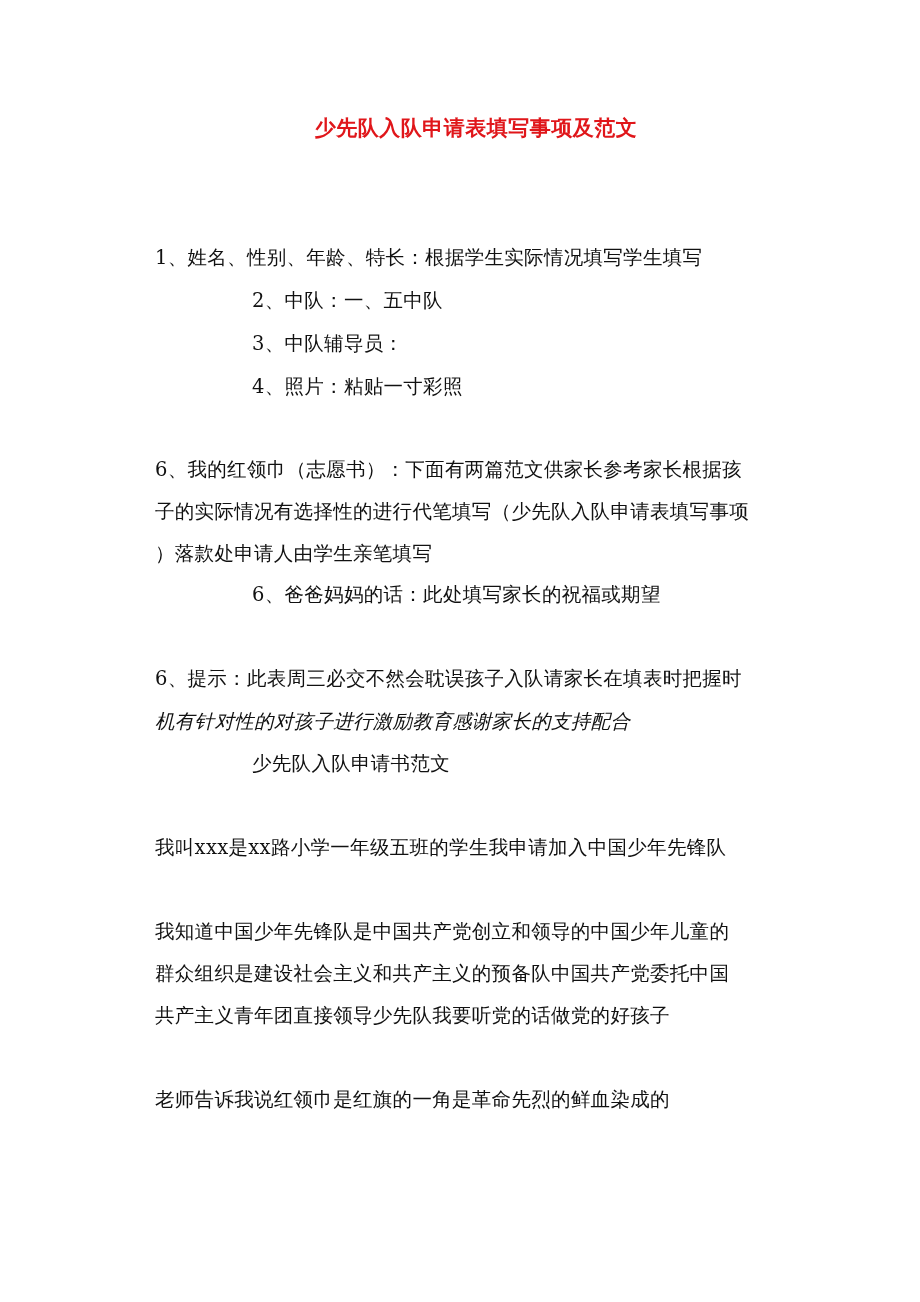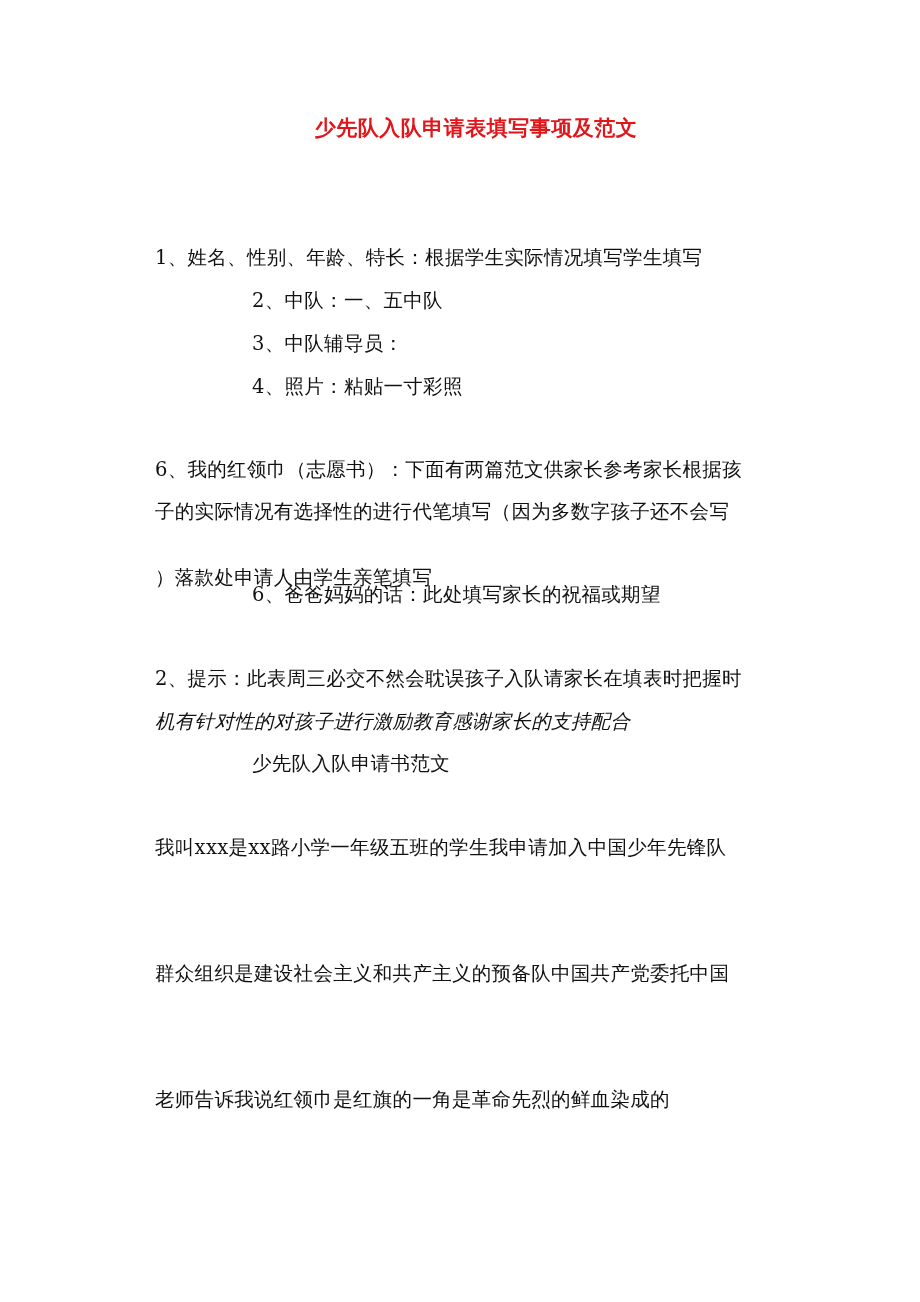--- a/index.html
+++ b/index.html
@@ -51,26 +51,28 @@
 <div class="page">
   <div class="title" style="color:#e0161a;">少先队入队申请表填写事项及范文</div>
 
 
   <div class="line ind0" style="top:246px;">1、姓名、性别、年龄、特长：根据学生实际情况填写学生填写</div>
   <div class="line ind1" style="top:289px;">2、中队：一、五中队</div>
   <div class="line ind1" style="top:332px;">3、中队辅导员：</div>
   <div class="line ind1" style="top:375px;">4、照片：粘贴一寸彩照</div>
 
   <div class="line ind0" style="top:458px;">6、我的红领巾（志愿书）：下面有两篇范文供家长参考家长根据孩</div>
-  <div class="line ind0" style="top:500px;">子的实际情况有选择性的进行代笔填写（因为多数字孩子还不会写</div>
-  <div class="line ind0" style="top:542px;margin-top:24px;">）落款处申请人由学生亲笔填写</div>
+  <div class="line ind0" style="top:500px;">子的实际情况有选择性的进行代笔填写（少先队入队申请表填写事项</div>
+  <div class="line ind0" style="top:542px;">）落款处申请人由学生亲笔填写</div>
   <div class="line ind1" style="top:583px;">6、爸爸妈妈的话：此处填写家长的祝福或期望</div>
 
-  <div class="line ind0" style="top:667px;">2、提示：此表周三必交不然会耽误孩子入队请家长在填表时把握时</div>
+  <div class="line ind0" style="top:667px;">6、提示：此表周三必交不然会耽误孩子入队请家长在填表时把握时</div>
   <div class="line ind0" style="top:710px;font-style:italic;">机有针对性的对孩子进行激励教育感谢家长的支持配合</div>
   <div class="line ind1" style="top:752px;">少先队入队申请书范文</div>
 
   <div class="line ind0" style="top:836px;">我叫xxx是xx路小学一年级五班的学生我申请加入中国少年先锋队</div>
 
+  <div class="line ind0" style="top:920px;">我知道中国少年先锋队是中国共产党创立和领导的中国少年儿童的</div>
   <div class="line ind0" style="top:962px;">群众组织是建设社会主义和共产主义的预备队中国共产党委托中国</div>
+  <div class="line ind0" style="top:1004px;">共产主义青年团直接领导少先队我要听党的话做党的好孩子</div>
 
   <div class="line ind0" style="top:1088px;">老师告诉我说红领巾是红旗的一角是革命先烈的鲜血染成的</div>
 </div>
 
 </body></html>

